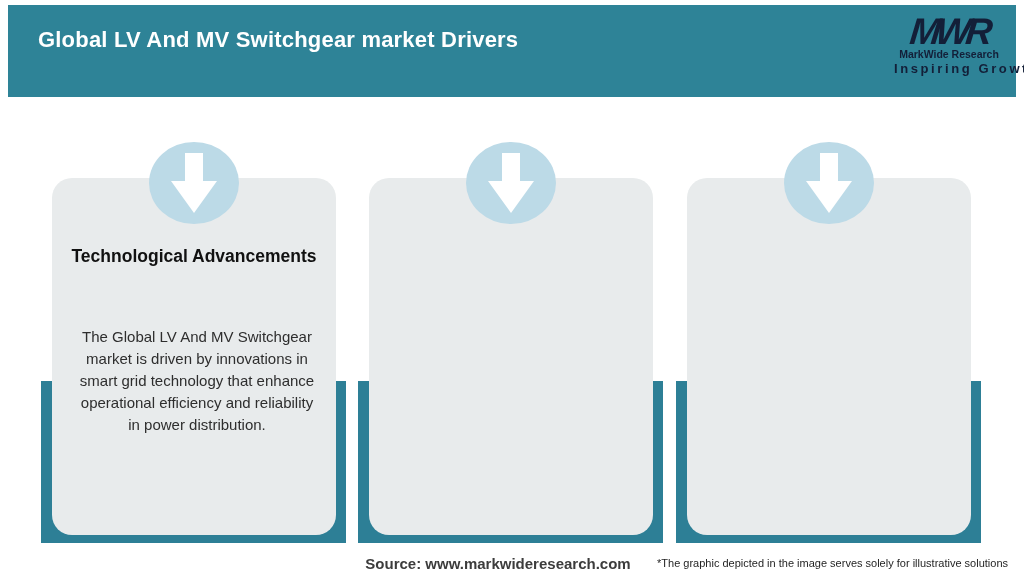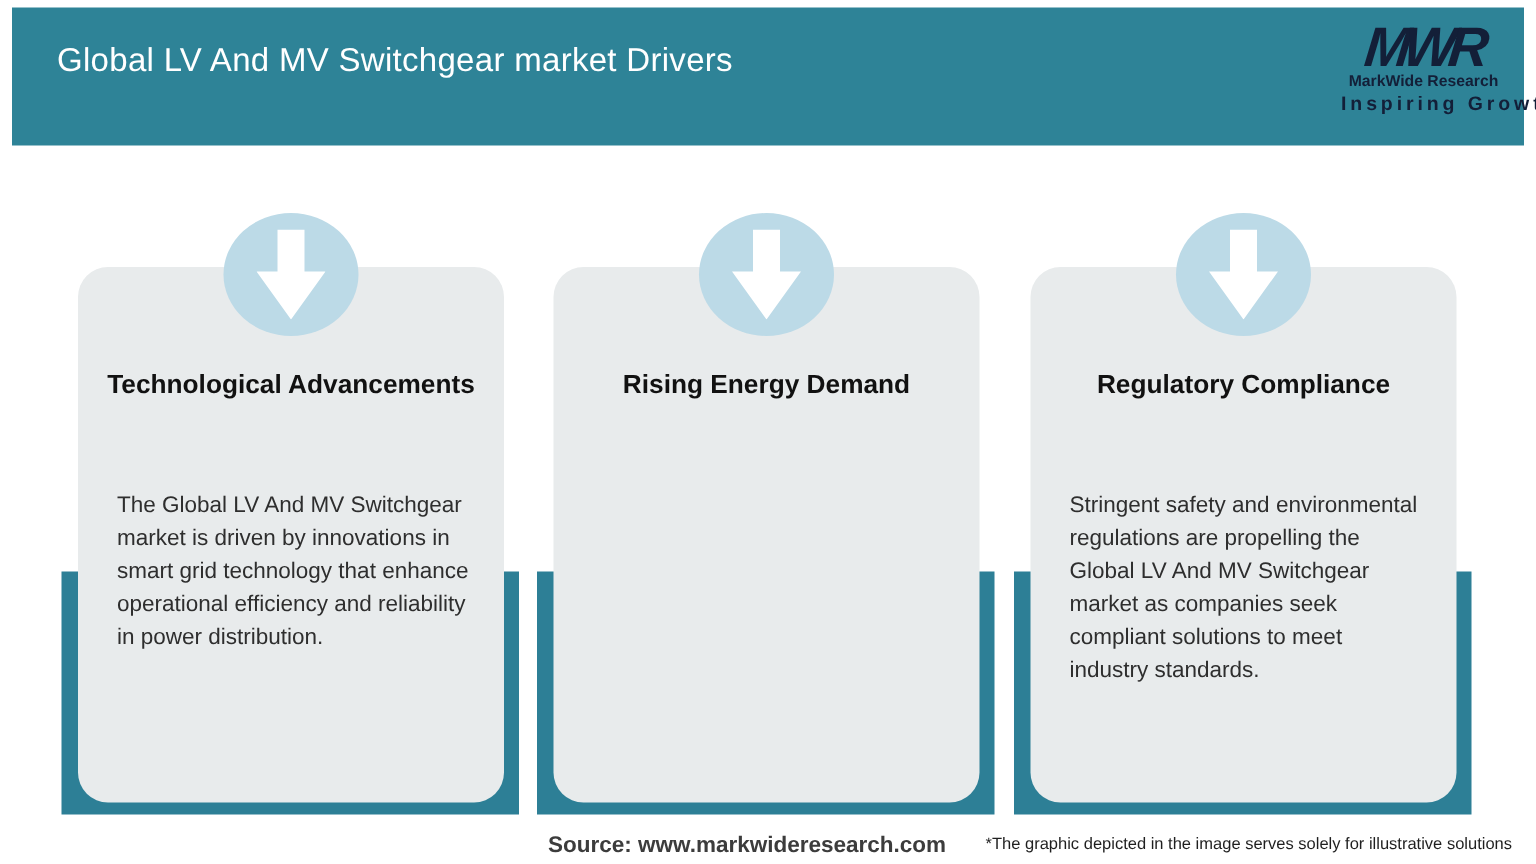--- a/index.html
+++ b/index.html
@@ -15,21 +15,21 @@
   .header {
     position: absolute;
     left: 8px; top: 5px;
     width: 1008px; height: 92px;
     background: #2E8397;
   }
   .header-title {
     position: absolute;
     left: 30px; top: 22px;
     font-size: 22px;
-    font-weight: normal;
+    font-weight: bold;
     color: #ffffff;
     letter-spacing: 0.2px;
   }
 
   
   .logo {
     position: absolute;
     right: 12px; top: 8px;
     width: 110px;
     text-align: center;
@@ -103,21 +103,21 @@
     font-weight: bold;
     color: #111111;
   }
   .card-body {
     position: absolute;
     top: 148px;
     left: 26px; right: 20px;
     font-size: 15px;
     line-height: 22px;
     color: #2E2E2E;
-    text-align: left;
+    text-align: center;
   }
 
   
   .source {
     position: absolute;
     left: 0; top: 555px;
     width: 996px;
     text-align: center;
     font-size: 15px;
     font-weight: bold;
@@ -155,29 +155,26 @@
 </div>
 
 <div class="card-wrap c2">
   <div class="underlay"></div>
   <div class="card"></div>
   <div class="arrow-circle">
     <svg width="46" height="60" viewBox="0 0 46 60">
         <path d="M14 0 h18 v28 h14 L23 60 0 28 h14 z" fill="#ffffff"></path>
       </svg>
   </div>
-  <div class="card-title">Rising Energy Demand</div>
 </div>
 
 <div class="card-wrap c3">
   <div class="underlay"></div>
   <div class="card"></div>
   <div class="arrow-circle">
     <svg width="46" height="60" viewBox="0 0 46 60">
         <path d="M14 0 h18 v28 h14 L23 60 0 28 h14 z" fill="#ffffff"></path>
       </svg>
   </div>
-  <div class="card-title">Regulatory Compliance</div>
-  <div class="card-body">Stringent safety and environmental regulations are propelling the Global LV And MV Switchgear market as companies seek compliant solutions to meet industry standards.</div>
 </div>
 
 <div class="source">Source: www.markwideresearch.com</div>
 <div class="disclaimer">*The graphic depicted in the image serves solely for illustrative solutions</div>
 
 </body></html>

